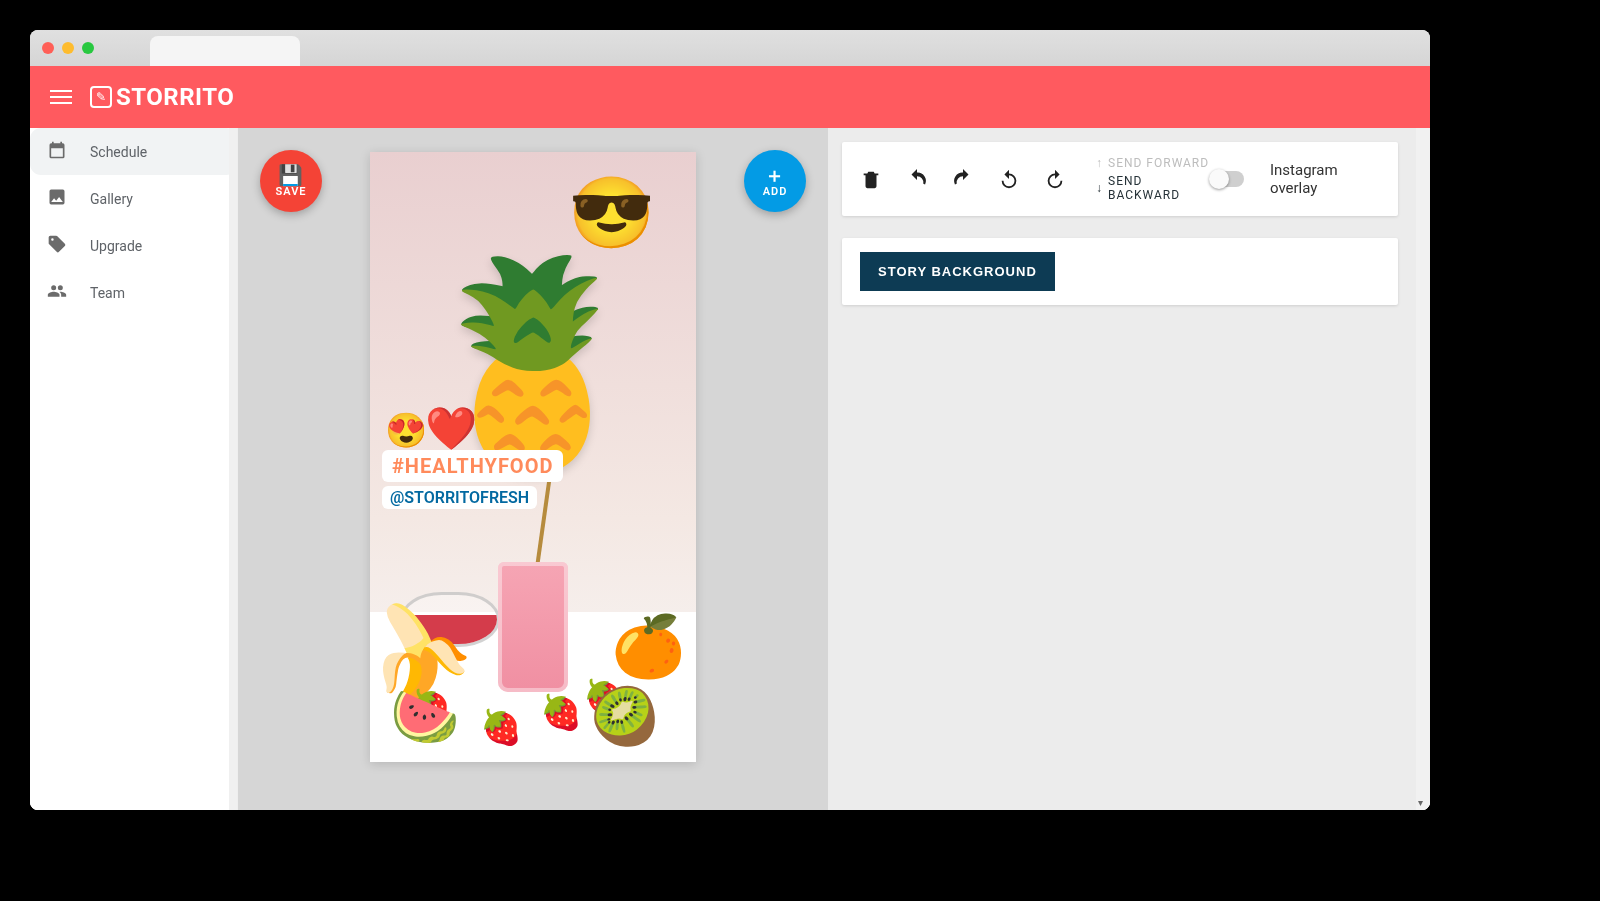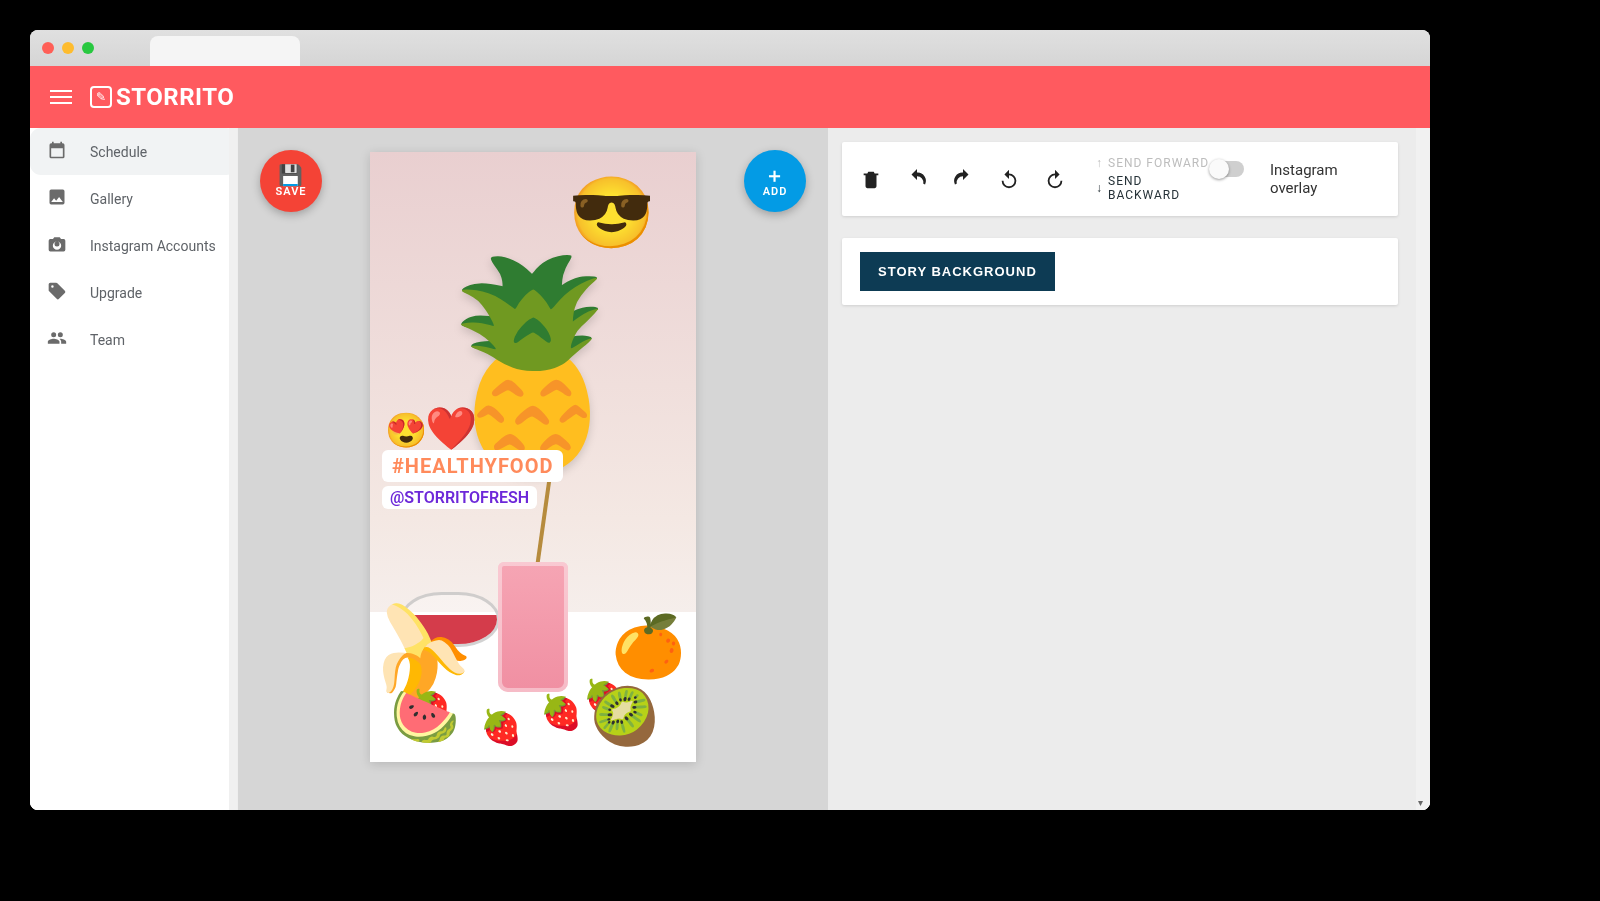--- a/index.html
+++ b/index.html
@@ -187,21 +187,21 @@
   .hashtag-chip {
     position:absolute; top:298px; left:12px;
     background:#fff; border-radius:6px; padding:4px 10px;
     font-size:20px; font-weight:700; letter-spacing:1px;
     color:#ff8a5b;
   }
   .mention-chip {
     position:absolute; top:334px; left:12px;
     background:#fff; border-radius:6px; padding:2px 8px;
     font-size:16px; font-weight:600;
-    color:#6d28d9;
+    color:#0369a1;
   }
 
   .watermelon { position:absolute; bottom:12px; left:20px; font-size:56px; }
   .kiwi       { position:absolute; bottom:12px; left:220px; font-size:56px; }
 
   .right-panel {
     flex:1;
     background:#ececec;
     padding:14px 18px 14px 14px;
     display:flex; flex-direction:column; gap:22px;
@@ -216,21 +216,21 @@
   .toolbar-card {
     display:flex; align-items:center; gap:0;
   }
   .tool-icons { display:flex; gap:24px; align-items:center; }
   .tool-icons .ti { width:22px; height:22px; cursor:pointer; color:#222; }
   .tool-icons .ti svg { width:100%; height:100%; fill:currentColor; }
   .zorder { margin-left:30px; display:flex; flex-direction:column; gap:4px; }
   .zorder-row { display:flex; align-items:center; gap:5px; font-size:12px; letter-spacing:1px; cursor:pointer; }
   .zorder-row.disabled { color:#bdbdbd; }
   .zorder-row.enabled { color:#263238; }
-  .overlay-toggle { margin-left:auto; display:flex; align-items:flex-start; gap:26px; }
+  .overlay-toggle { margin-left:auto; display:flex; align-items:center; gap:26px; }
   .switch {
     width:36px; height:16px; border-radius:10px; background:#cfcfcf; position:relative;
   }
   .switch::after{
     content:""; position:absolute; left:-2px; top:-2px;
     width:20px; height:20px; background:#fafafa; border-radius:50%;
     box-shadow:0 1px 3px rgba(0,0,0,0.4);
   }
   .overlay-label { font-size:15px; color:#333; }
 
@@ -293,28 +293,20 @@
         </span>
         <span>Schedule</span>
       </div>
       <div class="nav-item">
         <span class="mi">
           <svg viewBox="0 0 24 24">
               <path d="M21 19V5a2 2 0 0 0-2-2H5a2 2 0 0 0-2 2v14a2 2 0 0 0 2 2h14a2 2 0 0 0 2-2zM8.5 13.5l2.5 3 3.5-4.5L19 18H5l3.5-4.5z"></path>
             </svg>
         </span>
         <span>Gallery</span>
-      </div>
-      <div class="nav-item">
-        <span class="mi">
-          <svg viewBox="0 0 24 24">
-              <path d="M12 9a3 3 0 1 0 3 3 3 3 0 0 0-3-3zm8-3h-3.2l-1.5-2h-6.6L7.2 6H4a2 2 0 0 0-2 2v11a2 2 0 0 0 2 2h16a2 2 0 0 0 2-2V8a2 2 0 0 0-2-2zm-8 13a5 5 0 1 1 5-5 5 5 0 0 1-5 5z"></path>
-            </svg>
-        </span>
-        <span>Instagram Accounts</span>
       </div>
       <div class="nav-item">
         <span class="mi">
           <svg viewBox="0 0 24 24">
               <path d="M21.4 11.6 12.4 2.6A2 2 0 0 0 11 2H4a2 2 0 0 0-2 2v7a2 2 0 0 0 .6 1.4l9 9a2 2 0 0 0 2.8 0l7-7a2 2 0 0 0 0-2.8zM6.5 8A1.5 1.5 0 1 1 8 6.5 1.5 1.5 0 0 1 6.5 8z"></path>
             </svg>
         </span>
         <span>Upgrade</span>
       </div>
       <div class="nav-item">

